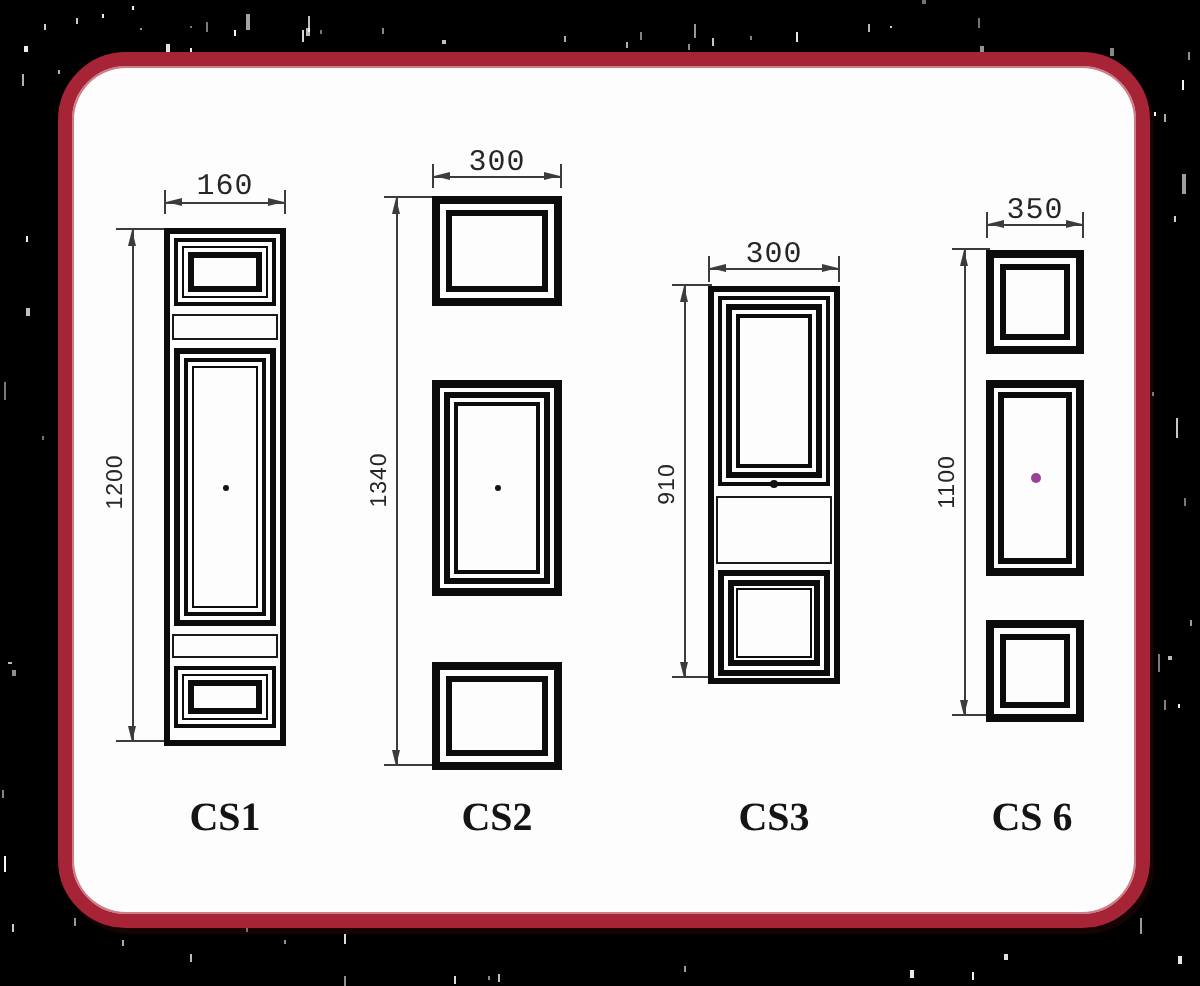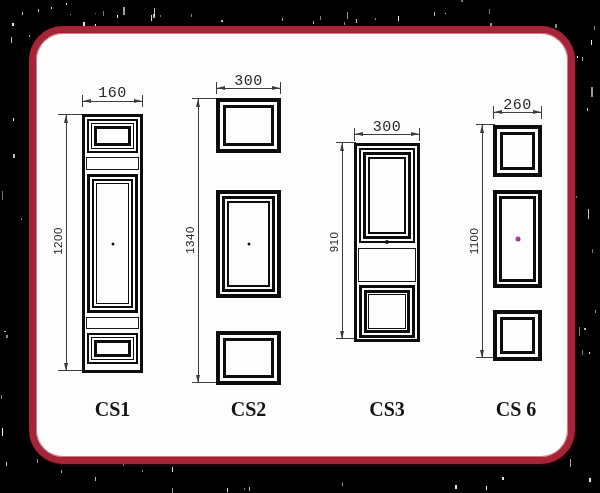--- a/index.html
+++ b/index.html
@@ -464,21 +464,21 @@
         <div class="fr" style="border-width:3px;padding:2px">
           <div class="fr" style="border-width:3px;padding:1px">
             <div class="fr" style="border-width:1px"></div>
           </div>
         </div>
       </div>
       <div class="lbl" style="left:352px;top:398px;width:70px">CS3</div>
     </div>
 
     <div>
-      <div class="dt" style="left:493px;top:97px;width:49px">260</div>
+      <div class="dt" style="left:493px;top:97px;width:49px">350</div>
       <div class="dlh" style="left:493px;top:112px;width:49px"></div>
       <div class="tkv" style="left:493px;top:106px;height:13px"></div>
       <div class="tkv" style="left:541px;top:106px;height:13px"></div>
       <div class="ar l" style="left:494px;top:110px"></div>
       <div class="ar r" style="left:533px;top:110px"></div>
 
       <div class="dlv" style="left:482px;top:125px;height:233px"></div>
       <div class="ar u" style="left:480px;top:125px"></div>
       <div class="ar d" style="left:480px;top:350px"></div>
       <div class="tkh" style="left:476px;top:124px;width:19px"></div>

